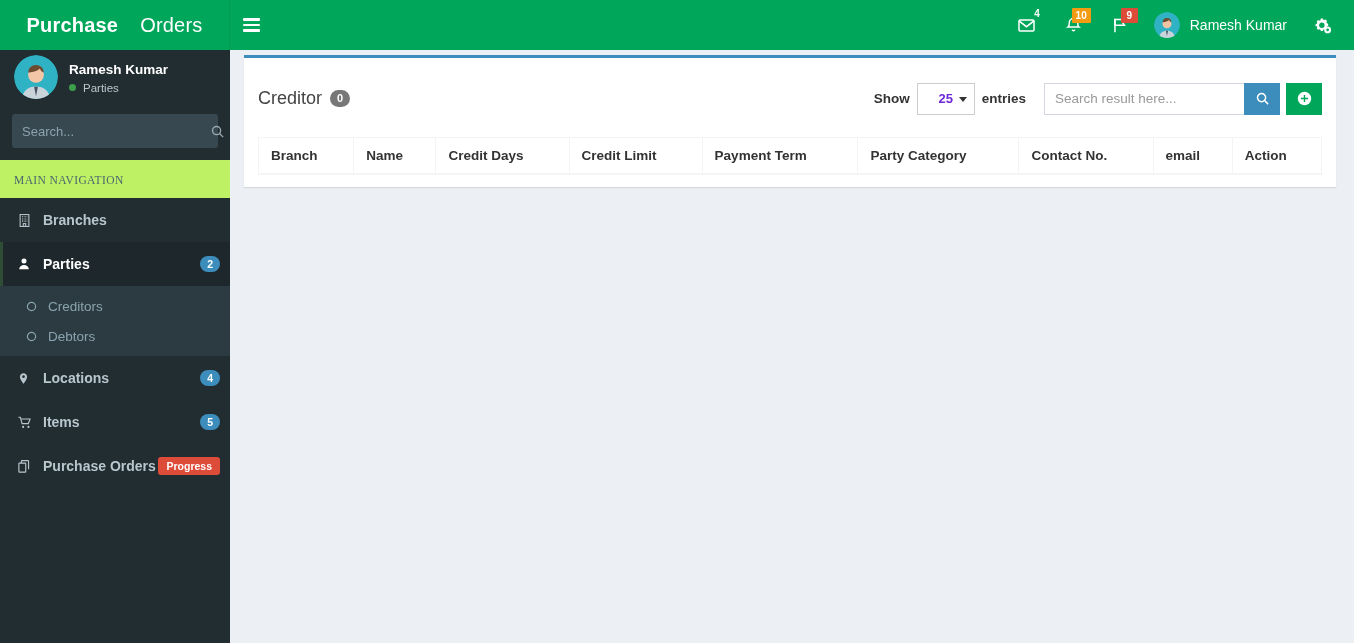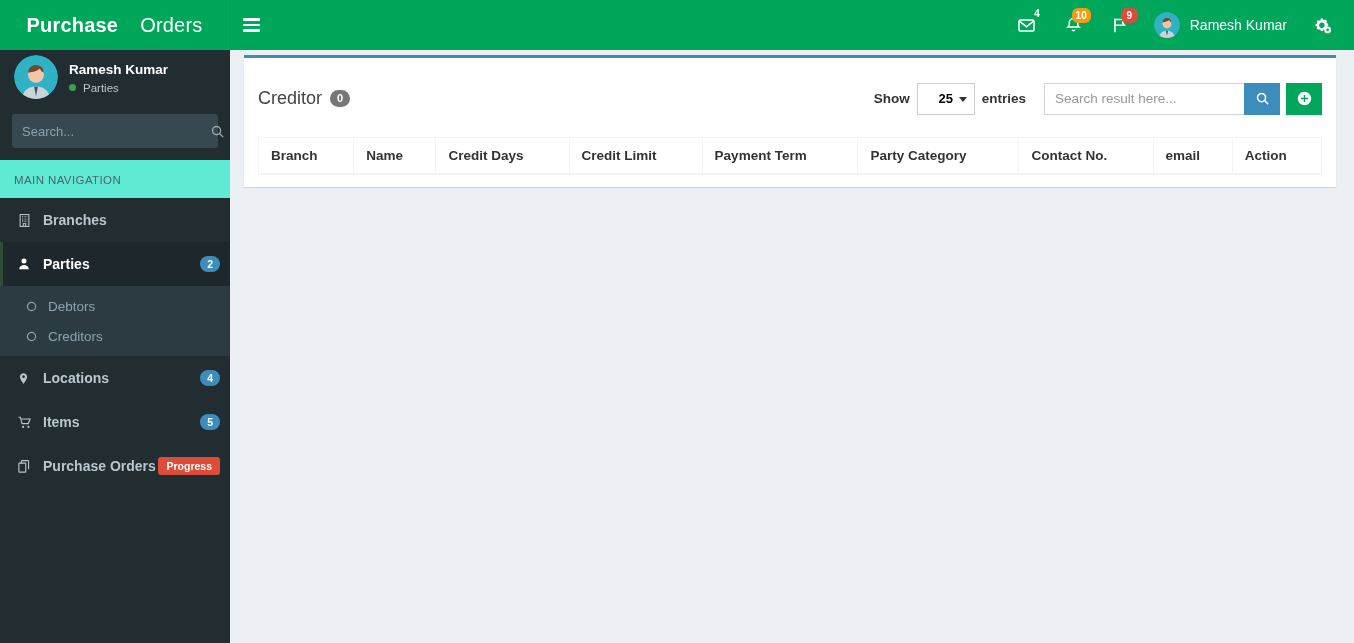--- a/index.html
+++ b/index.html
@@ -38,21 +38,21 @@
 
   .nav-icons { display: flex; align-items: center; height: 50px; padding-right: 8px; }
   .nav-item {
     position: relative; height: 50px;
     display: flex; align-items: center; justify-content: center;
     padding: 0 14px; color: #fff; cursor: pointer;
   }
   .badge-sq {
     position: absolute; top: 8px; right: 6px;
     min-width: 17px; height: 15px; line-height: 15px;
-    padding: 0 4px; border-radius: 6px;
+    padding: 0 4px; border-radius: 1px;
     font-size: 10px; font-weight: bold; color: #fff; text-align: center;
   }
   .badge-plain {
     position: absolute; top: 8px; right: 10px;
     font-size: 10px; font-weight: bold; color: #fff;
   }
   .badge-warning { background: #f39c12; }
   .badge-danger  { background: #dd4b39; }
 
   .user-menu {
@@ -89,22 +89,23 @@
     flex: 1; background: transparent; border: 0; outline: none;
     color: #ccc; font-size: 13px; padding: 0 10px;
     font-family: "Liberation Sans", sans-serif;
   }
   .side-search input::placeholder { color: #8aa4af; }
   .side-search .sicon { padding: 0 12px 0 2px; color: #9aa9b0; display: flex; align-items: center; }
 
   .nav-header {
     padding: 14px 14px 12px 14px;
     color: #4b646f; font-size: 11.5px; letter-spacing: .4px;
-    background: #5eead4;
+    background: #bef264;
     margin-top: 12px;
+    font-family: Liberation Serif, serif;
   }
   .nav-link {
     display: flex; align-items: center;
     height: 44px; padding: 0 10px 0 14px;
     color: #b8c7ce; font-size: 14px; cursor: pointer;
     border-left: 3px solid transparent;
   }
   .nav-link .ico { width: 22px; display: flex; align-items: center; color: #b8c7ce; }
   .nav-link .lbl { flex: 1; margin-left: 4px; font-weight: bold; }
   .nav-link.active {
@@ -151,21 +152,21 @@
     font-size: 11px; font-weight: bold;
     border-radius: 10px; padding: 3px 7px; line-height: 1;
   }
   .box-tools { display: flex; align-items: center; }
   .dt-length { display: flex; align-items: center; font-size: 13.5px; color: #333; font-weight: bold; }
   .dt-length .sel {
     position: relative; margin: 0 7px;
     width: 58px; height: 32px;
     border: 1px solid #ccc; background: #fff;
     display: flex; align-items: center; justify-content: center;
-    font-size: 13px; color: #000000; font-weight: bold; cursor: pointer;
+    font-size: 13px; color: #6d28d9; font-weight: bold; cursor: pointer;
   }
   .sel .caret {
     position: absolute; right: 7px; top: 50%; margin-top: -2px;
     width: 0; height: 0;
     border-left: 4px solid transparent; border-right: 4px solid transparent;
     border-top: 5px solid #333;
   }
   .search-group { display: flex; align-items: center; margin-left: 18px; }
   .search-group input {
     width: 200px; height: 32px;
@@ -322,29 +323,29 @@
   </div>
 
   <div class="submenu">
     <div class="sub-sp"></div>
     <div class="sub-link">
       <span class="cico">
         <svg width="11" height="11" viewBox="0 0 24 24" fill="none" stroke="currentColor" stroke-width="2.6">
           <circle cx="12" cy="12" r="9"></circle>
         </svg>
       </span>
-      <span class="lbl">Debtors</span>
+      <span class="lbl">Creditors</span>
     </div>
     <div class="sub-link">
       <span class="cico">
         <svg width="11" height="11" viewBox="0 0 24 24" fill="none" stroke="currentColor" stroke-width="2.6">
           <circle cx="12" cy="12" r="9"></circle>
         </svg>
       </span>
-      <span class="lbl">Creditors</span>
+      <span class="lbl">Debtors</span>
     </div>
     <div class="sub-sp"></div>
   </div>
 
   <div class="nav-link">
     <span class="ico">
       <svg width="13" height="15" viewBox="0 0 24 24" fill="currentColor">
         <path d="M12 2.2c-3.7 0-6.6 2.9-6.6 6.5 0 4.9 6.6 13.1 6.6 13.1s6.6-8.2 6.6-13.1c0-3.6-2.9-6.5-6.6-6.5z"></path>
         <circle cx="12" cy="8.7" r="2.5" fill="#222d32"></circle>
       </svg>

